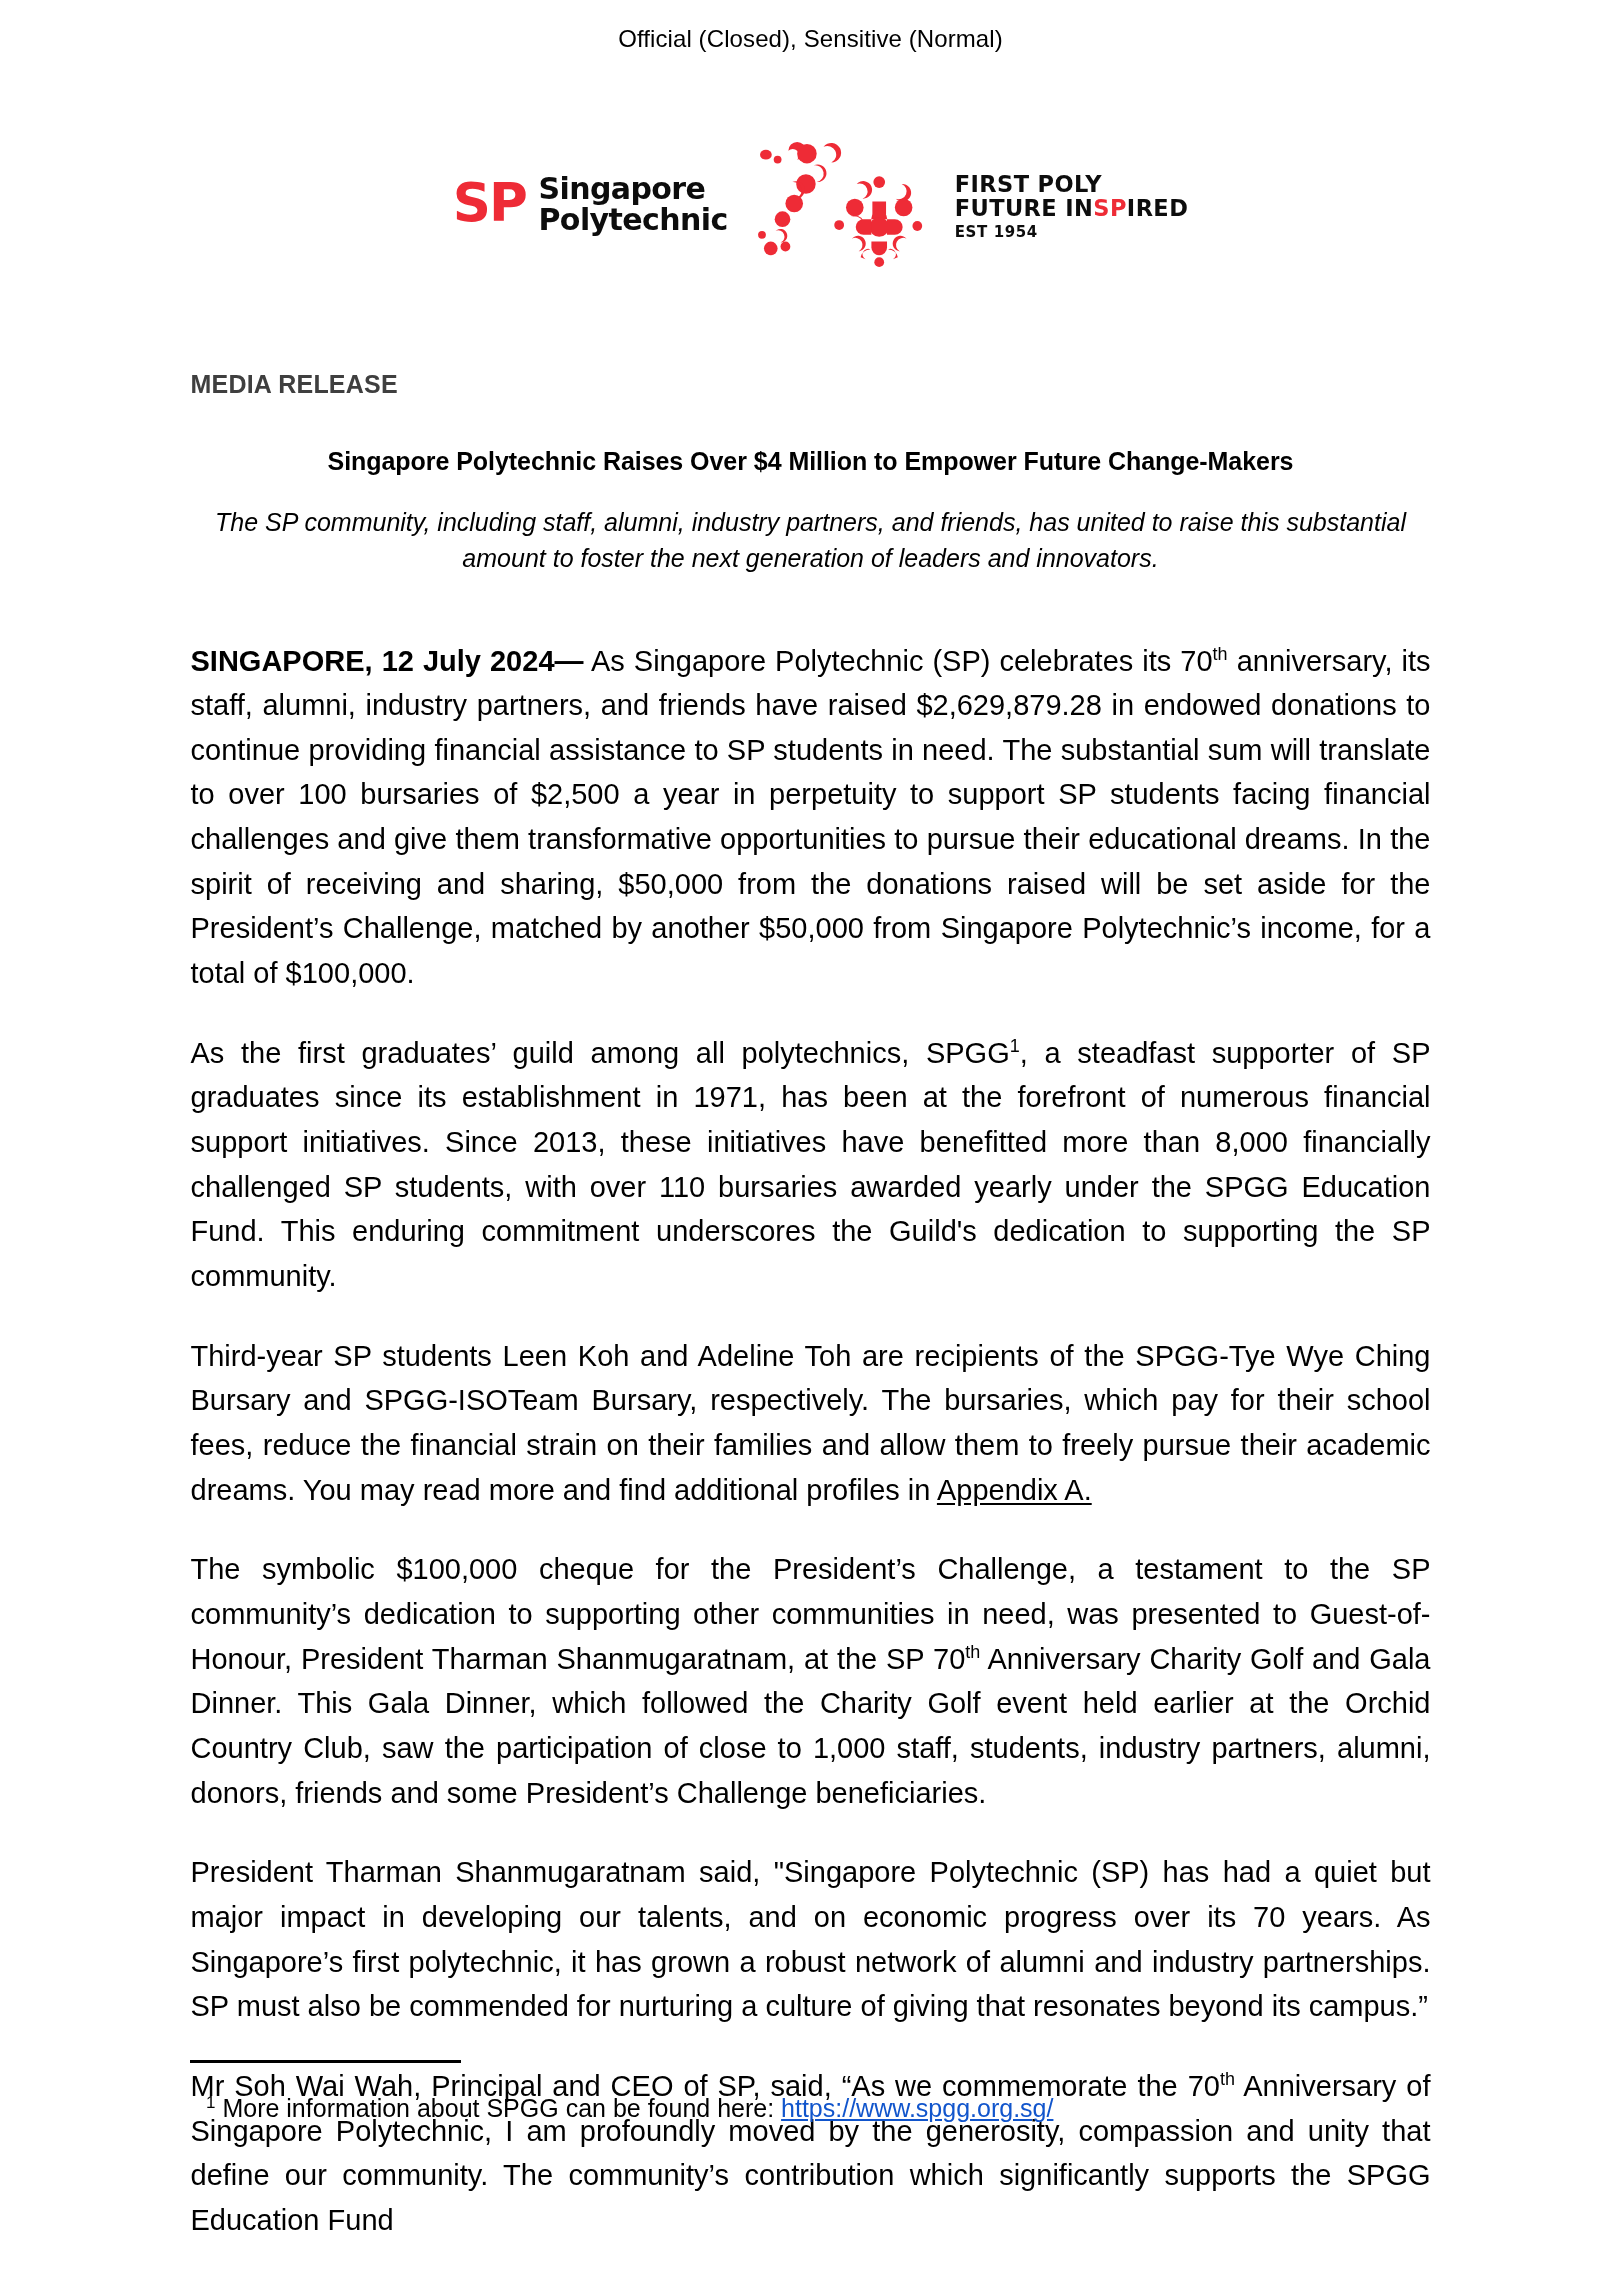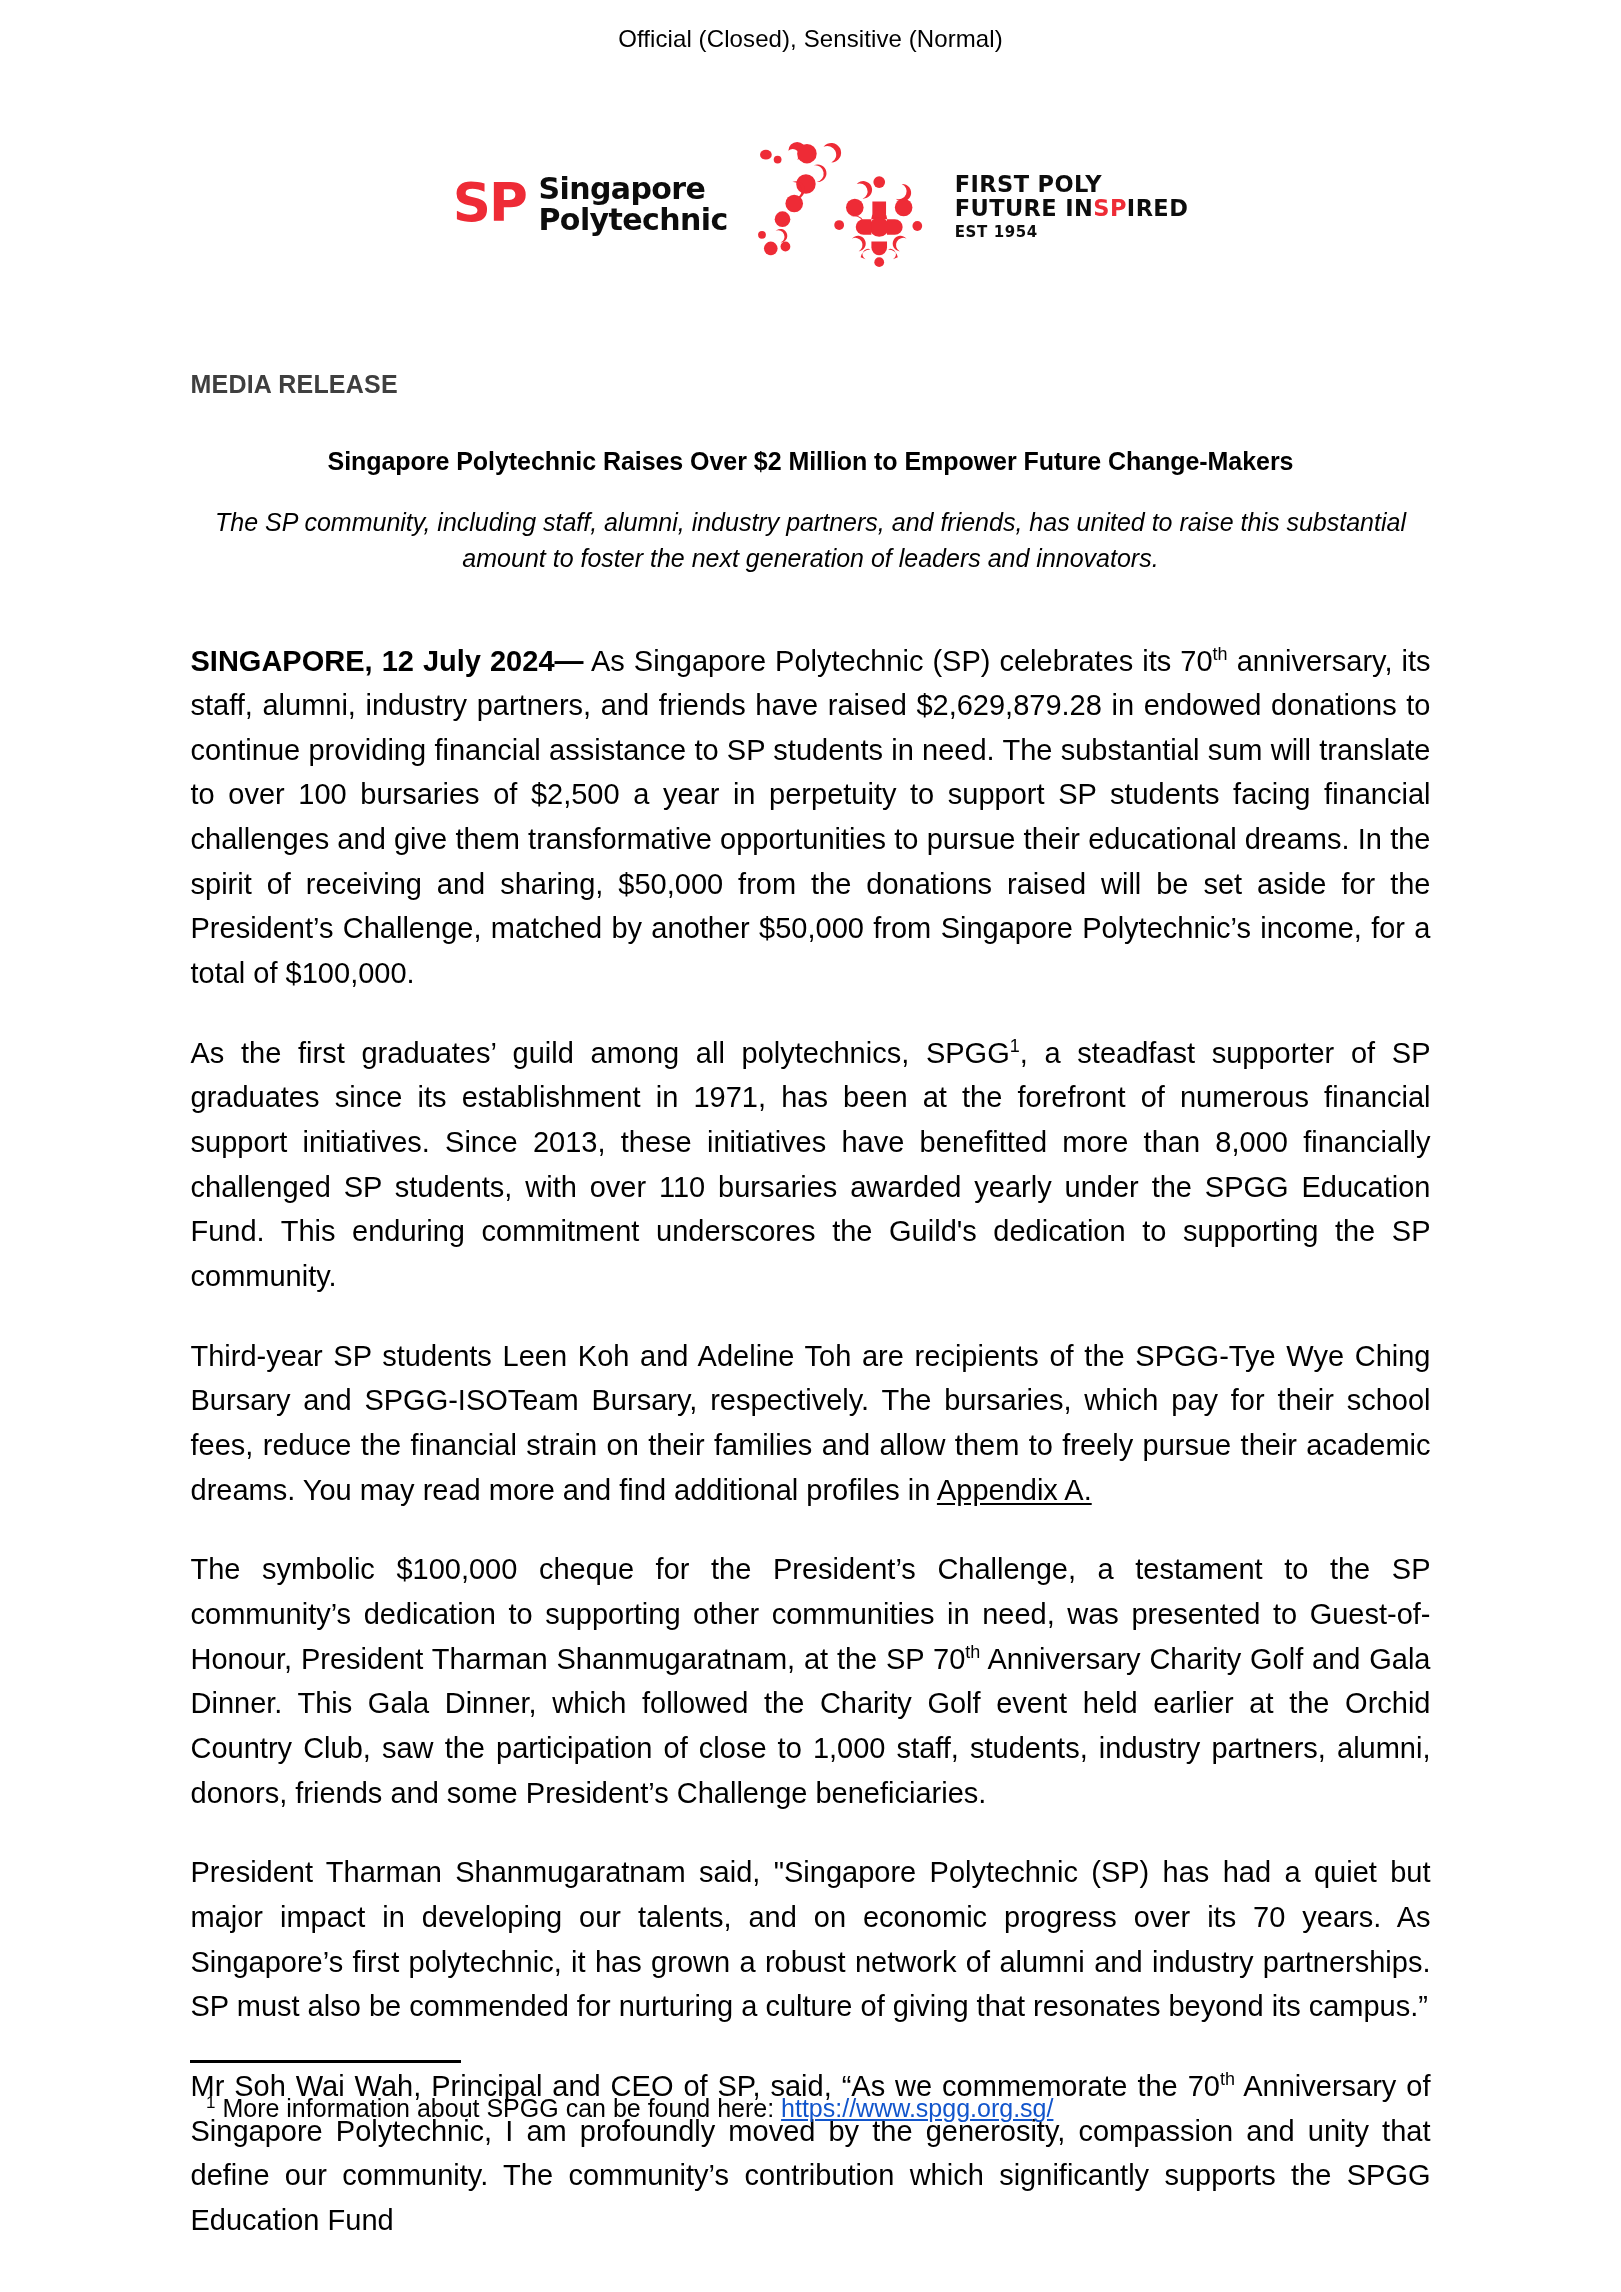--- a/index.html
+++ b/index.html
@@ -239,21 +239,21 @@
         <div class="anniv-l2"><span>FUTURE IN</span><span class="hl">SP</span><span>IRED</span></div>
         <div class="anniv-l3">EST 1954</div>
       </div>
     </div>
   </div>
 
   <div class="content">
 
     <div class="media-release">MEDIA RELEASE</div>
 
-    <div class="headline">Singapore Polytechnic Raises Over $2 Million to Empower Future Change-Makers</div>
+    <div class="headline">Singapore Polytechnic Raises Over $4 Million to Empower Future Change-Makers</div>
 
     <div class="subhead">The SP community, including staff, alumni, industry partners, and friends, has united to raise this substantial amount to foster the next generation of leaders and innovators.</div>
 
     <p class="para first"><span class="b">SINGAPORE, 12 July 2024—</span><span> As Singapore Polytechnic (SP) celebrates its 70</span><sup>th</sup><span> anniversary, its staff, alumni, industry partners, and friends have raised $2,629,879.28 in endowed donations to continue providing financial assistance to SP students in need.  The substantial sum will translate to over 100 bursaries of $2,500 a year in perpetuity to support SP students facing financial challenges and give them transformative opportunities to pursue their educational dreams. In the spirit of receiving and sharing, $50,000 from the donations raised will be set aside for the President’s Challenge, matched by another $50,000 from Singapore Polytechnic’s income, for a total of $100,000.</span></p>
 
     <p class="para"><span>As the first graduates’ guild among all polytechnics, SPGG</span><sup>1</sup><span>, a steadfast supporter of SP graduates since its establishment in 1971, has been at the forefront of numerous financial support initiatives. Since 2013, these initiatives have benefitted more than 8,000 financially challenged SP students, with over 110 bursaries awarded yearly under the SPGG Education Fund. This enduring commitment underscores the Guild's dedication to supporting the SP community.</span></p>
 
     <p class="para"><span>Third-year SP students Leen Koh and Adeline Toh are recipients of the SPGG-Tye Wye Ching Bursary and SPGG-ISOTeam Bursary, respectively. The bursaries, which pay for their school fees, reduce the financial strain on their families and allow them to freely pursue their academic dreams. You may read more and find additional profiles in </span><span class="u">Appendix A.</span></p>
 
     <p class="para"><span>The symbolic $100,000 cheque for the President’s Challenge, a testament to the SP community’s dedication to supporting other communities in need, was presented to Guest-of-Honour, President Tharman Shanmugaratnam, at the SP 70</span><sup>th</sup><span> Anniversary Charity Golf and Gala Dinner. This Gala Dinner, which followed the Charity Golf event held earlier at the Orchid Country Club, saw the participation of close to 1,000 staff, students, industry partners, alumni, donors, friends and some President’s Challenge beneficiaries.</span></p>

